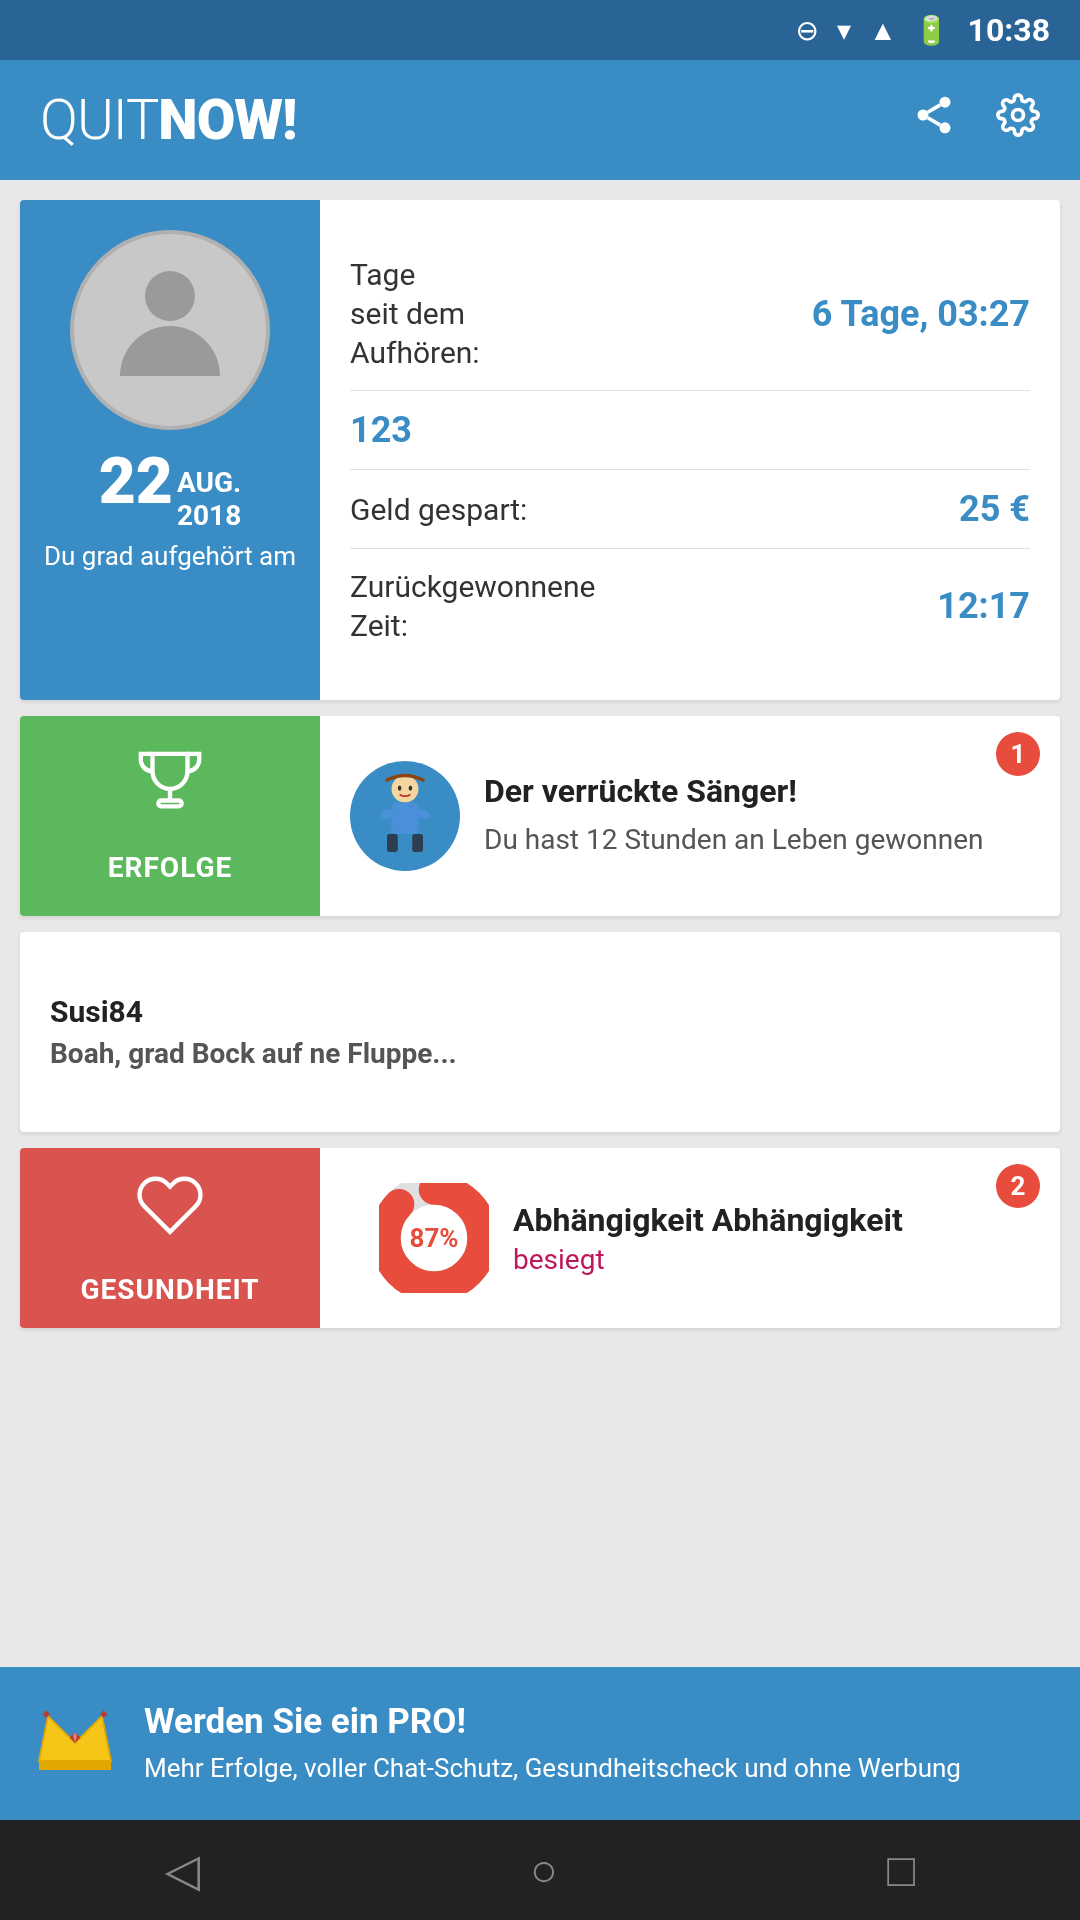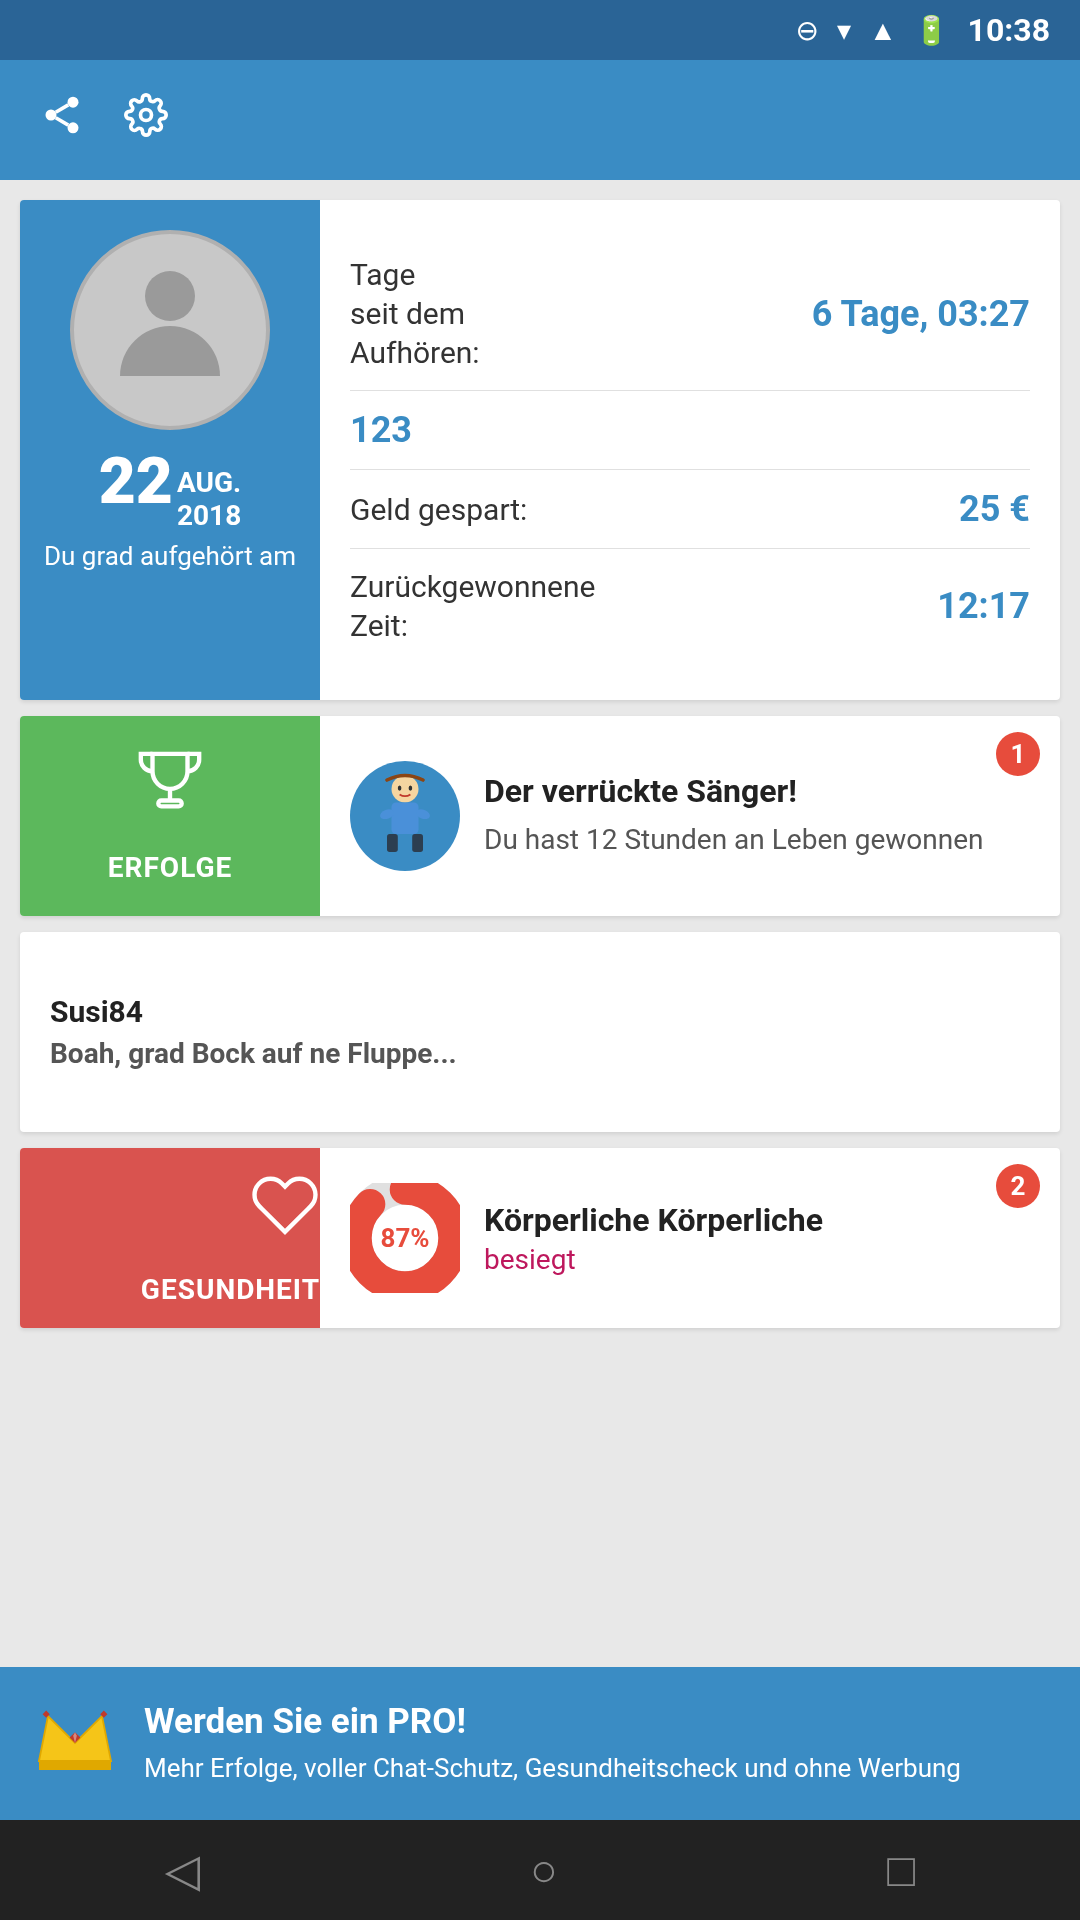--- a/index.html
+++ b/index.html
@@ -179,21 +179,21 @@
       width: 300px;
       display: flex;
       flex-direction: column;
       align-items: center;
       justify-content: center;
       flex-shrink: 0;
       gap: 16px;
     }
     .feature-tile.green { background: #5cb85c; }
     .feature-tile.yellow { background: #f0c040; }
-    .feature-tile.red { background: #d9534f; align-items: flex-end; }
+    .feature-tile.red { background: #d9534f; }
 
     .feature-tile-icon {
       font-size: 70px;
       color: white;
     }
     .feature-tile-label {
       color: white;
       font-size: 28px;
       font-weight: bold;
       letter-spacing: 1px;
@@ -276,20 +276,21 @@
       display: flex;
       align-items: center;
       gap: 24px;
       position: relative;
     }
     .progress-circle {
       width: 110px;
       height: 110px;
       flex-shrink: 0;
       position: relative;
+      margin-left: 29px;
     }
     .progress-circle svg {
       width: 110px;
       height: 110px;
       transform: rotate(-90deg);
     }
     .progress-circle .track {
       fill: none;
       stroke: #e0e0e0;
       stroke-width: 10;
@@ -371,20 +372,23 @@
   <div class="status-bar-icons">
     <span class="status-icon">⊖</span>
     <span class="status-icon">▾</span>
     <span class="status-icon">▲</span>
     <span class="status-icon">🔋</span>
     <span class="status-time">10:38</span>
   </div>
 </div>
 
 <div class="app-header">
+  <div class="app-logo">
+    <span class="quit">QUIT</span><span class="now">NOW!</span>
+  </div>
   <div class="header-actions">
     <span class="header-icon">
       <svg width="44" height="44" viewBox="0 0 24 24" fill="white">
         <circle cx="18" cy="5" r="3"></circle>
           <circle cx="6" cy="12" r="3"></circle>
           <circle cx="18" cy="19" r="3"></circle>
         <line x1="8.59" y1="13.51" x2="15.42" y2="17.49" stroke="white" stroke-width="2"></line>
         <line x1="15.41" y1="6.51" x2="8.59" y2="10.49" stroke="white" stroke-width="2"></line>
       </svg>
     </span>
@@ -495,21 +499,21 @@
     <div class="health-content">
       <div class="notification-badge">2</div>
       <div class="progress-circle">
         <svg viewBox="0 0 36 36">
           <circle class="track" cx="18" cy="18" r="15.9"></circle>
           <circle class="fill" cx="18" cy="18" r="15.9" stroke-dasharray="87 13" stroke-dashoffset="0"></circle>
         </svg>
         <div class="progress-label">87%</div>
       </div>
       <div class="health-text">
-        <div class="health-title">Körperliche Körperliche</div>
+        <div class="health-title">Abhängigkeit Abhängigkeit</div>
         <div class="health-desc">besiegt</div>
       </div>
     </div>
   </div>
 
 </div>
 
 <div class="pro-banner">
   <span class="crown-icon">
     <svg width="90" height="80" viewBox="0 0 100 80">

